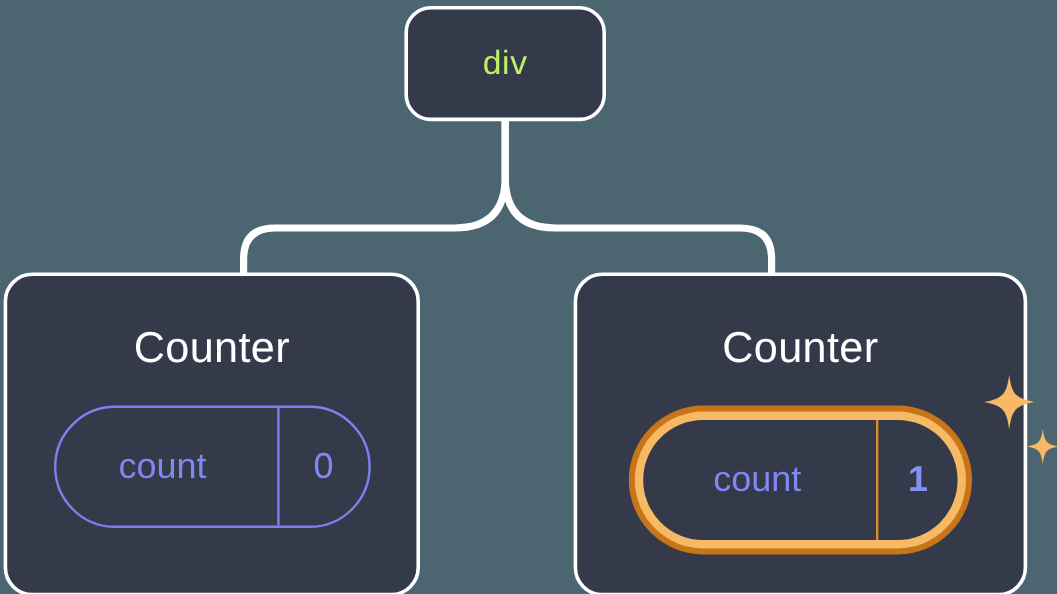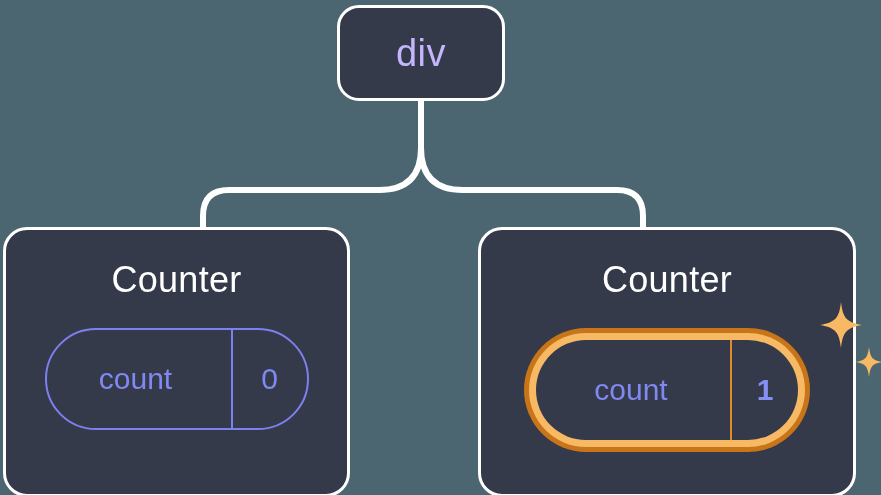--- a/index.html
+++ b/index.html
@@ -42,22 +42,22 @@
   #node-root {
     left: 337px;
     top: 5px;
     width: 168px;
     height: 96px;
     display: flex;
     align-items: center;
     justify-content: center;
   }
   .root-label {
-    color: #c4b5fd;
-    font-size: 38px;
+    color: #bef264;
+    font-size: 28px;
     line-height: 1;
     letter-spacing: 0.5px;
   }
 
   
   .node-child {
     top: 227px;
     height: 270px;
     border-radius: 24px;
     display: flex;
@@ -69,21 +69,21 @@
     width: 347px;
   }
   #node-counter-right {
     left: 478px;
     width: 378px;
   }
   .node-title {
     color: #ffffff;
     font-size: 36px;
     line-height: 1;
-    margin-top: 32px;
+    margin-top: 42px;
     letter-spacing: 0.3px;
   }
 
   
   .pill-wrap {
     position: relative;
     margin-top: 30px;
     display: flex;
     align-items: center;
     justify-content: center;

